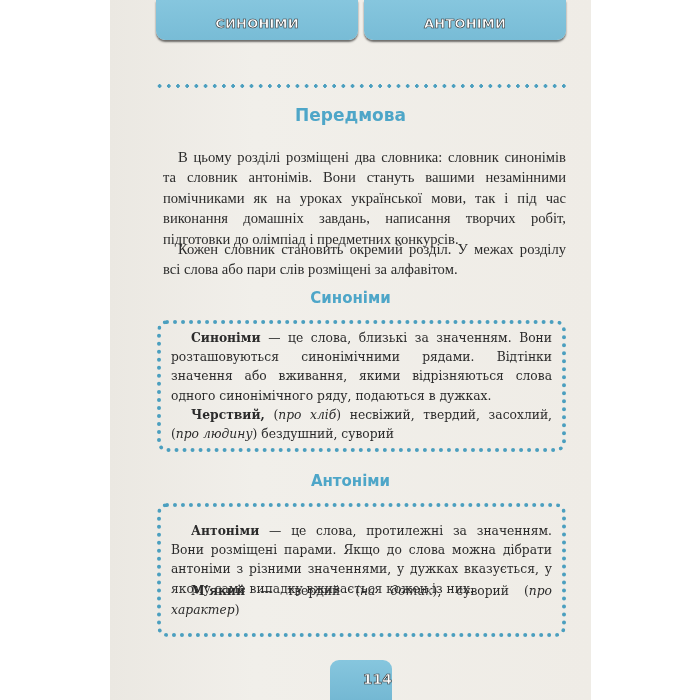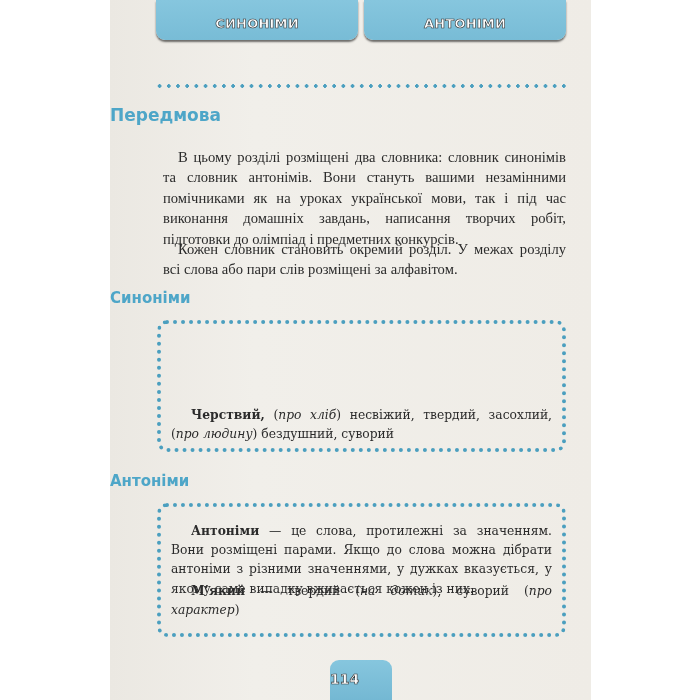--- a/index.html
+++ b/index.html
@@ -26,21 +26,21 @@
   }
   .tab-syn { left: 156px; width: 202px; }
   .tab-ant { left: 364px; width: 202px; }
 
   .dot-rule {
     position: absolute; left: 155px; top: 84px; width: 412px; height: 4px;
     background-image: radial-gradient(circle, #4b9fbf 1.6px, transparent 1.9px);
     background-size: 9.2px 4px; background-repeat: repeat-x;
   }
   .heading {
-    position: absolute; left: 110px; width: 481px; 
+    position: absolute; left: 110px; width: 481px; text-align: center;
     font-family: "DejaVu Sans", sans-serif; font-weight: bold;
     color: #4ea6c8;
   }
   .h-intro { top: 105px; font-size: 17px; }
   .h-syn { top: 289px; font-size: 15px; }
   .h-ant { top: 472px; font-size: 15px; }
 
   .para {
     position: absolute; left: 163px; width: 403px;
     font-size: 13.2px; line-height: 20.4px; color: #2b2b2b;
@@ -67,21 +67,21 @@
   .box-ant .t1 { top: 14px; }
   .box-ant .t2 { top: 74px; }
   .box-text .ind { display: inline-block; width: 20px; }
   b { font-weight: bold; }
   i { font-style: italic; }
 
   .page-tab {
     position: absolute; left: 330px; top: 660px; width: 62px; height: 40px;
     background: linear-gradient(180deg, #86c6de 0%, #74b8d3 100%);
     border-radius: 9px 9px 0 0;
-    display: flex; align-items: center; justify-content: flex-start;
+    display: flex; align-items: center; justify-content: flex-end;
   }
   .page-tab span {
     font-family: "DejaVu Sans", sans-serif; font-weight: bold; font-size: 14px;
     color: #fff; -webkit-text-stroke: 0.6px #333; margin-top: -2px;
   }
 </style>
 </head>
 <body>
 
 <div class="page"></div>
@@ -94,20 +94,21 @@
 </div>
 
 <div class="dot-rule"></div>
 
 <div class="heading h-intro">Передмова</div>
 <p class="para p1">В цьому розділі розміщені два словника: словник синонімів та словник антонімів. Вони стануть вашими незамінними помічниками як на уроках української мови, так і під час виконання домашніх завдань, написання творчих робіт, підготовки до олімпіад і предметних конкурсів.</p>
 <p class="para p2">Кожен словник становить окремий розділ. У межах розділу всі слова або пари слів розміщені за алфавітом.</p>
 
 <div class="heading h-syn">Синоніми</div>
 <div class="dotbox box-syn">
+  <p class="box-text t1"><span class="ind"></span><b>Синоніми</b><span> — це слова, близькі за значенням. Вони розташовуються синонімічними рядами. Відтінки значення або вживання, якими відрізняються слова одного синонімічного ряду, подаються в дужках.</span></p>
   <p class="box-text t2"><span class="ind"></span><b>Черствий,</b> (<i>про хліб</i>)<span> несвіжий, твердий, засохлий, </span>(<i>про людину</i>)<span> бездушний, суворий</span></p>
 </div>
 
 <div class="heading h-ant">Антоніми</div>
 <div class="dotbox box-ant">
   <p class="box-text t1"><span class="ind"></span><b>Антоніми</b><span> — це слова, протилежні за значенням. Вони розміщені парами. Якщо до слова можна дібрати антоніми з різними значеннями, у дужках вказується, у якому саме випадку вживається кожен із них.</span></p>
   <p class="box-text t2"><span class="ind"></span><b>М’який</b><span> — твердий </span>(<i>на дотик</i>)<span>, суворий </span>(<i>про характер</i>)</p>
 </div>
 
 <div class="page-tab">

